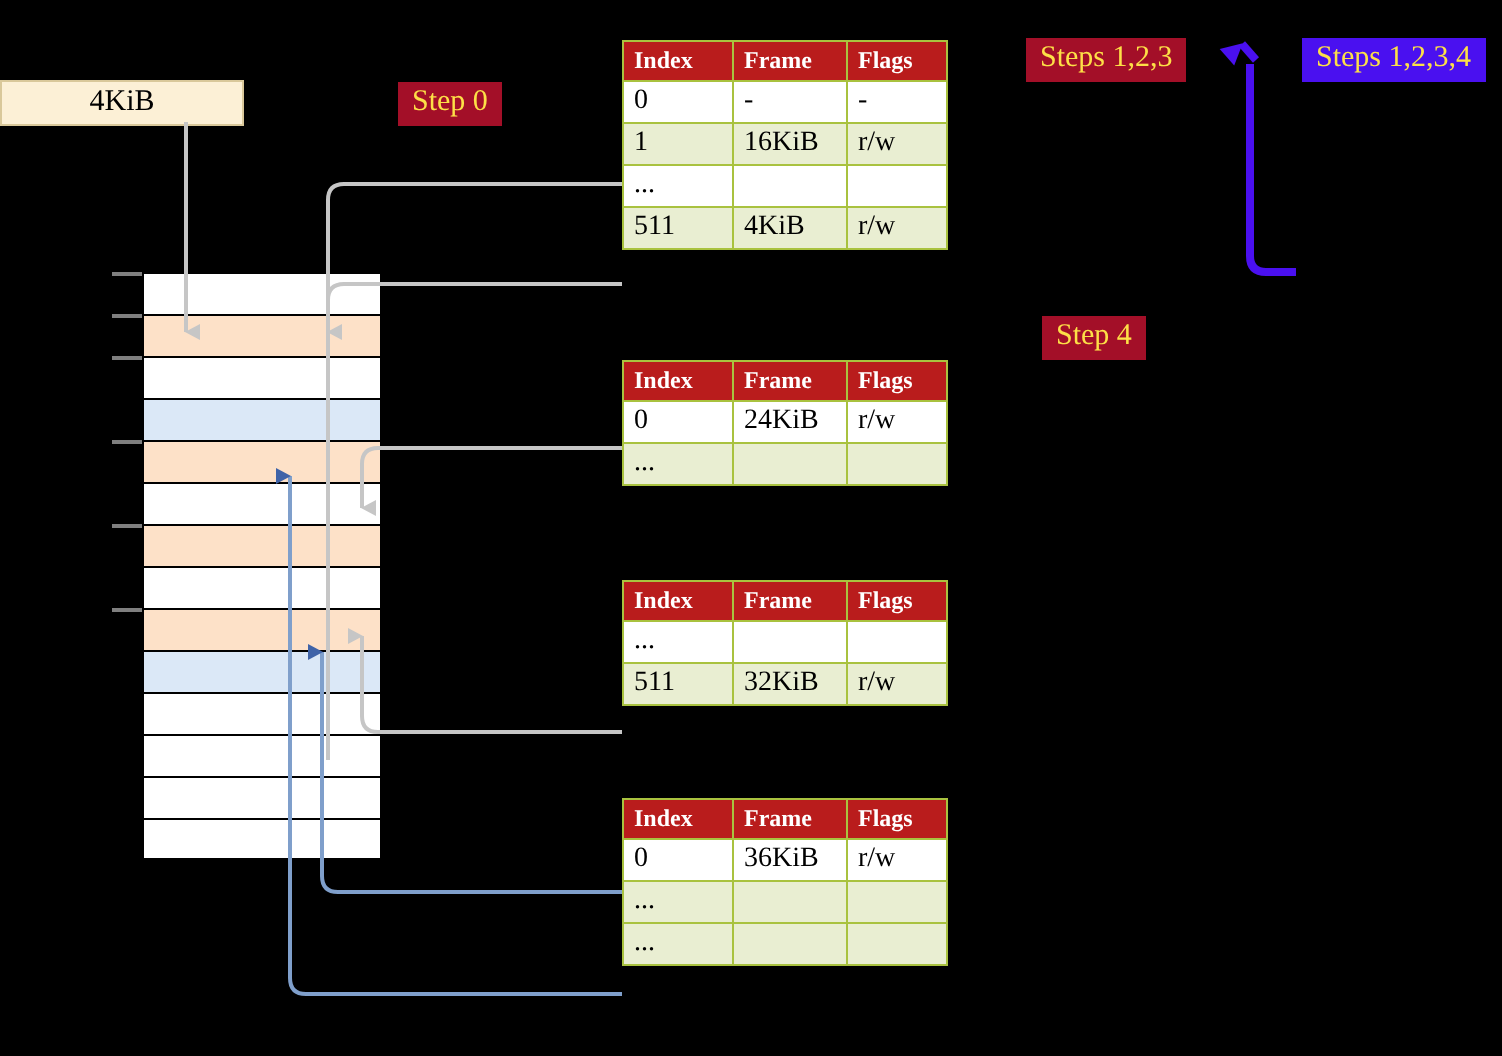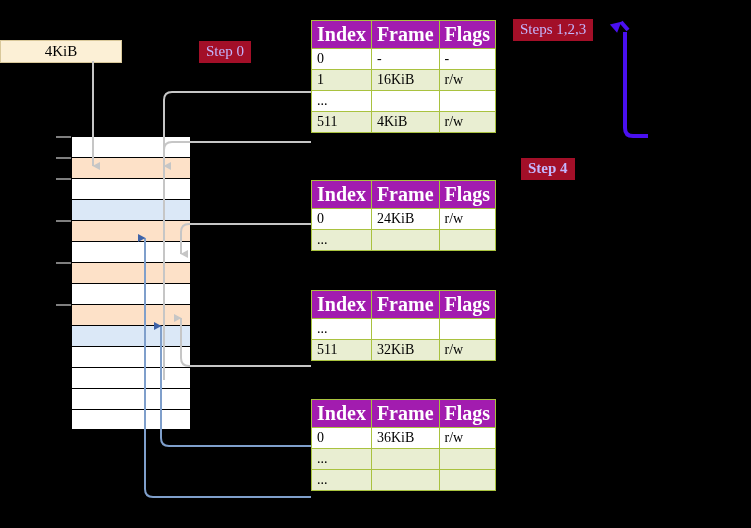--- a/index.html
+++ b/index.html
@@ -1,21 +1,21 @@
 <!DOCTYPE html>
 <html><head>
 <meta charset="utf-8">
 <style>
   html,body{margin:0;padding:0;background:#000;}
   body{width:751px;height:528px;position:relative;overflow:hidden;
        font-family:"Liberation Serif",serif;color:#000;}
   .stage{position:absolute;left:0;top:0;width:751px;height:528px;}
 
   
-  .steptag{position:absolute;color:#c4b5fd;font-family:"Liberation Serif",serif;
+  .steptag{position:absolute;color:#fde047;font-family:"Liberation Serif",serif;
            font-size:15px;line-height:19px;padding:1px 7px 2px 7px;white-space:nowrap;}
   .steptag.red{background:#a30f28;}
   .steptag.blue{background:#4a10f0;}
 
   
   .kbox{position:absolute;background:#fcf0d6;border:1px solid #d9c89a;
         font-size:15px;line-height:20px;text-align:center;color:#000;}
 
   
   .memcol{position:absolute;left:71px;top:136px;width:120px;}
@@ -26,21 +26,21 @@
   .memrow.orange{background:#fde1c8;}
   .memrow.blue{background:#dbe8f7;}
   .tick{position:absolute;left:-16px;top:-1px;width:15px;height:0;
         border-top:2px solid #7f7f7f;}
 
   
   .ptable{position:absolute;border-collapse:collapse;background:#ffffff;
           font-size:14px;}
   .ptable td,.ptable th{border:1px solid #a9c23f;padding:2px 5px;
           text-align:left;font-weight:normal;height:19px;box-sizing:border-box;}
-  .ptable th{background:#a21caf;color:#ffffff;font-weight:bold;font-size:20px;}
+  .ptable th{background:#b91c1c;color:#ffffff;font-weight:bold;font-size:12px;}
   .ptable tr.alt td{background:#e9eed2;}
   .ptable tr.plain td{background:#ffffff;}
   .ptable td.hl{background:#ffff99;}
   .c-index{width:55px;}
   .c-frame{width:57px;margin-left:31px;}
   .c-flags{width:50px;}
 
   
   svg.wires{position:absolute;left:0;top:0;width:751px;height:528px;
             pointer-events:none;}
@@ -49,21 +49,22 @@
 <body>
 
 <div class="stage">
 
   <div class="kbox" style="left:0px;top:40px;width:120px;height:21px;">
     <span>4KiB</span>
   </div>
 
   <div class="steptag red" style="left:199px;top:41px;">Step 0</div>
   <div class="steptag red" style="left:513px;top:19px;">Steps 1,2,3</div>
-  <div class="steptag red" style="left:521px;top:158px;font-weight:bold;">Step 4</div>
+  <div class="steptag blue" style="left:651px;top:19px;">Steps 1,2,3,4</div>
+  <div class="steptag red" style="left:521px;top:158px;">Step 4</div>
 
   <div class="memcol" id="memcol">
       <div class="memrow white">
         <span class="tick"></span>
       </div>
       <div class="memrow orange">
         <span class="tick"></span>
       </div>
       <div class="memrow white">
         <span class="tick"></span>

